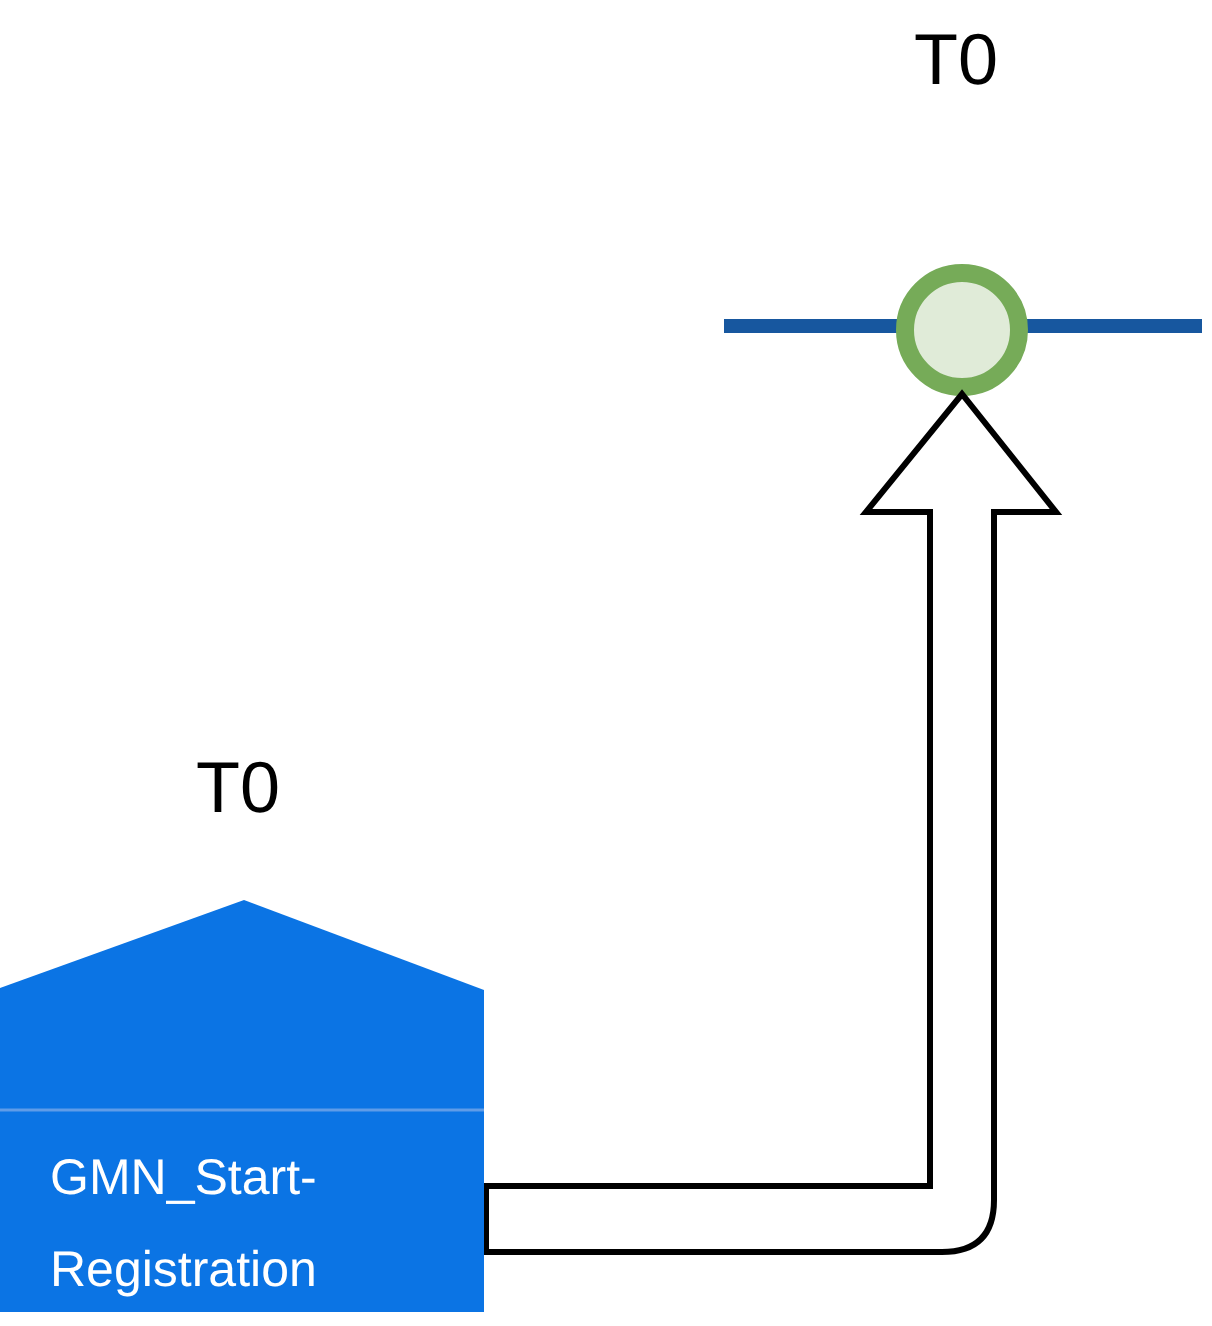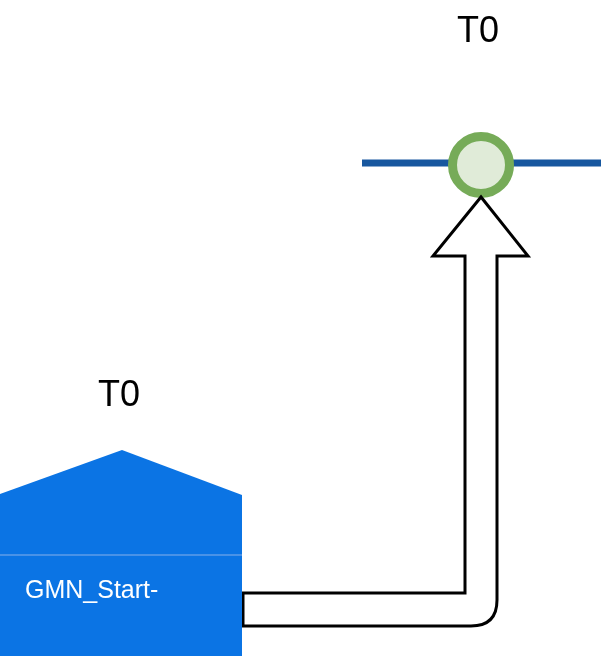--- a/index.html
+++ b/index.html
@@ -58,15 +58,16 @@
 
     <line x1="0" y1="555" x2="242" y2="555" stroke-width="1.5" stroke="#5f9ce8"></line>
   </svg>
 
   <div class="label label-t0-top">T0</div>
 
   <div class="label label-t0-left">T0</div>
 
   <div class="block-text">
     <div>GMN_Start-</div>
+    <div>Registration</div>
   </div>
 
 </div>
 
 </body></html>

